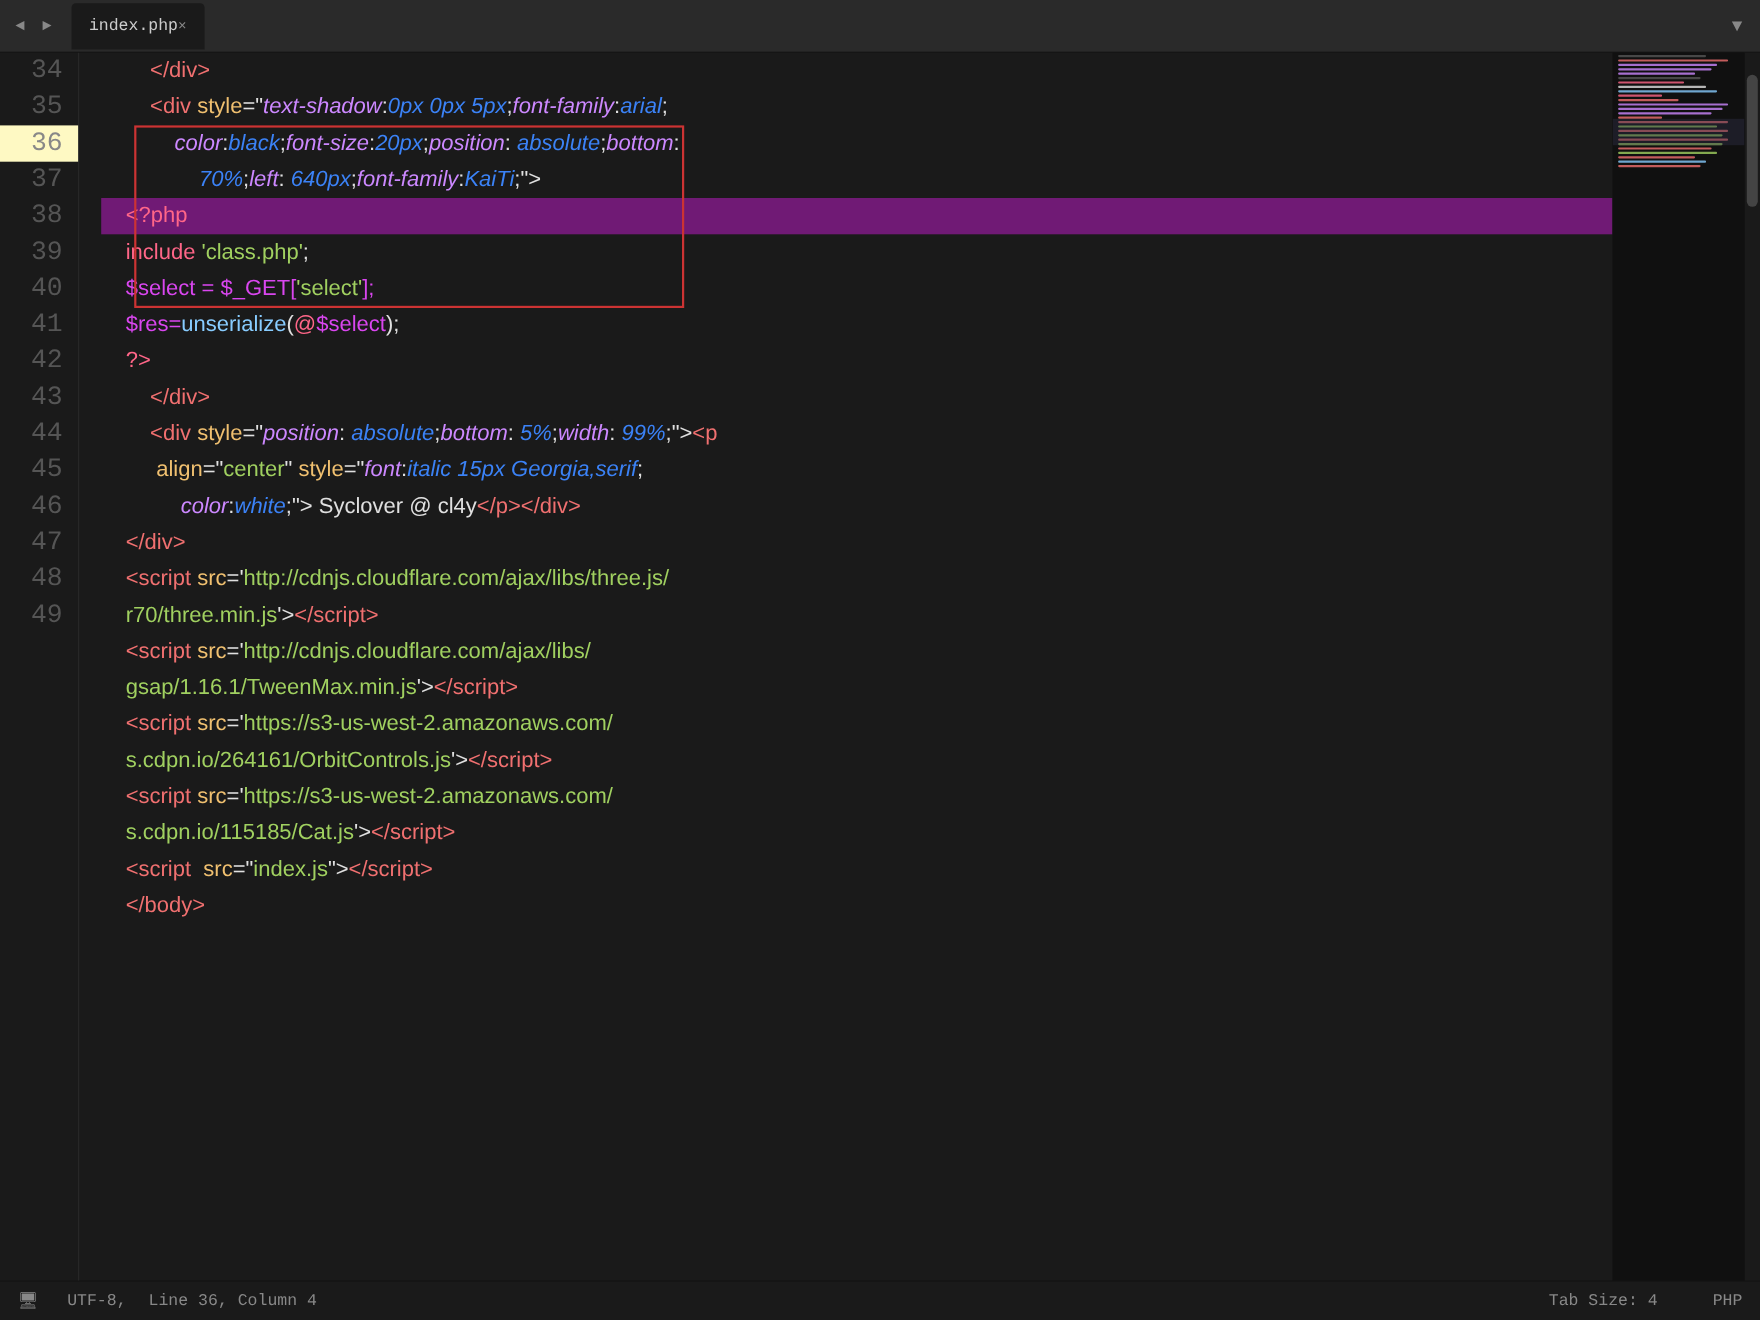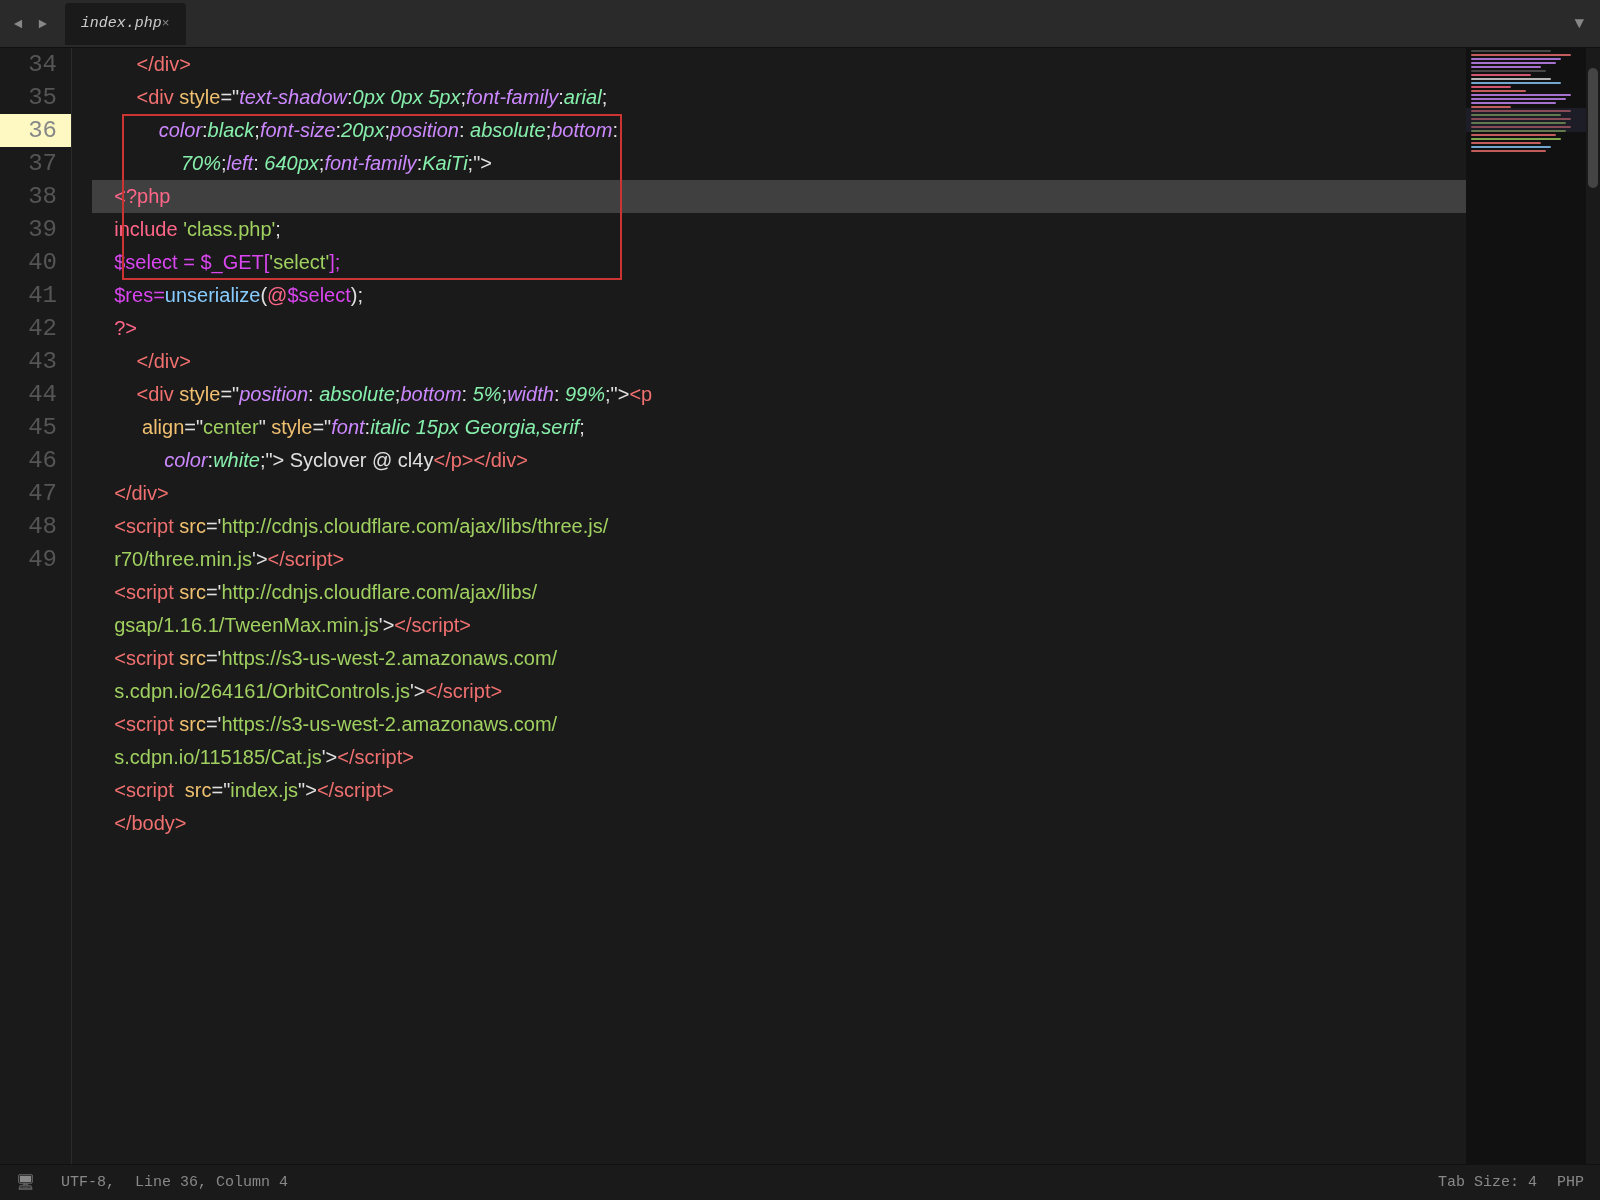--- a/index.html
+++ b/index.html
@@ -33,21 +33,20 @@
     }
     .tab {
       display: flex;
       align-items: center;
       background: #1a1a1a;
       color: #ccc;
       padding: 8px 16px;
       border-radius: 4px 4px 0 0;
       font-size: 15px;
       height: 42px;
-      font-style: italic;
     }
     .tab-close {
       color: #888;
       font-size: 13px;
       cursor: pointer;
     }
     .tab-spacer { flex: 1; }
     .tab-dropdown {
       color: #888;
       font-size: 16px;
@@ -152,30 +151,30 @@
       font-size: 15px;
       font-family: 'Courier New', monospace;
       gap: 20px;
     }
     .status-bar .monitor-icon {
       margin-right: 6px;
     }
     .status-right {
       margin-left: auto;
       display: flex;
-      gap: 20px;
+      gap: 50px;
       justify-content: flex-end;
     }
 
     
     .c-tag { color: #f07070; }
     .c-attr { color: #f0c070; text-align: center; }
     .c-value { color: #a0d060; }
     .c-css-prop { color: #cc88ff; font-style: italic; }
-    .c-css-val { color: #86efac; font-style: italic; }
+    .c-css-val { color: #3b82f6; font-style: italic; }
     .c-white { color: #e0e0e0; }
     .c-php-keyword { color: #ff6688; }
     .c-php-func { color: #88ccff; margin-top: 24px; }
     .c-pink { color: #ff6688; }
     .c-light { color: #d946ef; }
   </style>
 </head>
 <body>
 
 <div class="tab-bar">
@@ -215,21 +214,21 @@
   <div class="code-area">
 
     <div class="selection-box" style="top: 66px; left: 50px; width: 500px; height: 166px;"></div>
 
     <span class="code-line"><span class="c-white">        </span><span class="c-tag">&lt;/div&gt;</span></span>
 
     <span class="code-line"><span class="c-white">        </span><span class="c-tag">&lt;</span><span class="c-tag">div</span> <span class="c-attr">style</span><span class="c-white">="</span><span class="c-css-prop">text-shadow</span><span class="c-white">:</span><span class="c-css-val">0px 0px 5px</span><span class="c-white">;</span><span class="c-css-prop">font-family</span><span class="c-white">:</span><span class="c-css-val">arial</span><span class="c-white">;</span></span>
     <span class="code-line"><span class="c-white">            </span><span class="c-css-prop">color</span><span class="c-white">:</span><span class="c-css-val">black</span><span class="c-white">;</span><span class="c-css-prop">font-size</span><span class="c-white">:</span><span class="c-css-val">20px</span><span class="c-white">;</span><span class="c-css-prop">position</span><span class="c-white">: </span><span class="c-css-val">absolute</span><span class="c-white">;</span><span class="c-css-prop">bottom</span><span class="c-white">:</span></span>
     <span class="code-line"><span class="c-white">                </span><span class="c-css-val">70%</span><span class="c-white">;</span><span class="c-css-prop">left</span><span class="c-white">: </span><span class="c-css-val">640px</span><span class="c-white">;</span><span class="c-css-prop">font-family</span><span class="c-white">:</span><span class="c-css-val">KaiTi</span><span class="c-white">;"&gt;</span></span>
 
-    <span class="code-line" style="background:#404040;"><span class="c-white">    </span><span class="c-php-keyword">&lt;?php</span></span>
+    <span class="code-line" style="background:#701a75;"><span class="c-white">    </span><span class="c-php-keyword">&lt;?php</span></span>
 
     <span class="code-line"><span class="c-white">    </span><span class="c-pink">include</span><span class="c-white"> </span><span class="c-value">'class.php'</span><span class="c-white">;</span></span>
 
     <span class="code-line"><span class="c-white">    </span><span class="c-light">$select = </span><span class="c-light">$_GET[</span><span class="c-value">'select'</span><span class="c-light">];</span></span>
 
     <span class="code-line"><span class="c-white">    </span><span class="c-light">$res=</span><span class="c-php-func">unserialize</span><span class="c-white">(</span><span class="c-pink">@</span><span class="c-light">$select</span><span class="c-white">);</span></span>
 
     <span class="code-line"><span class="c-white">    </span><span class="c-php-keyword">?&gt;</span></span>
 
     <span class="code-line"><span class="c-white">        </span><span class="c-tag">&lt;/div&gt;</span></span>

